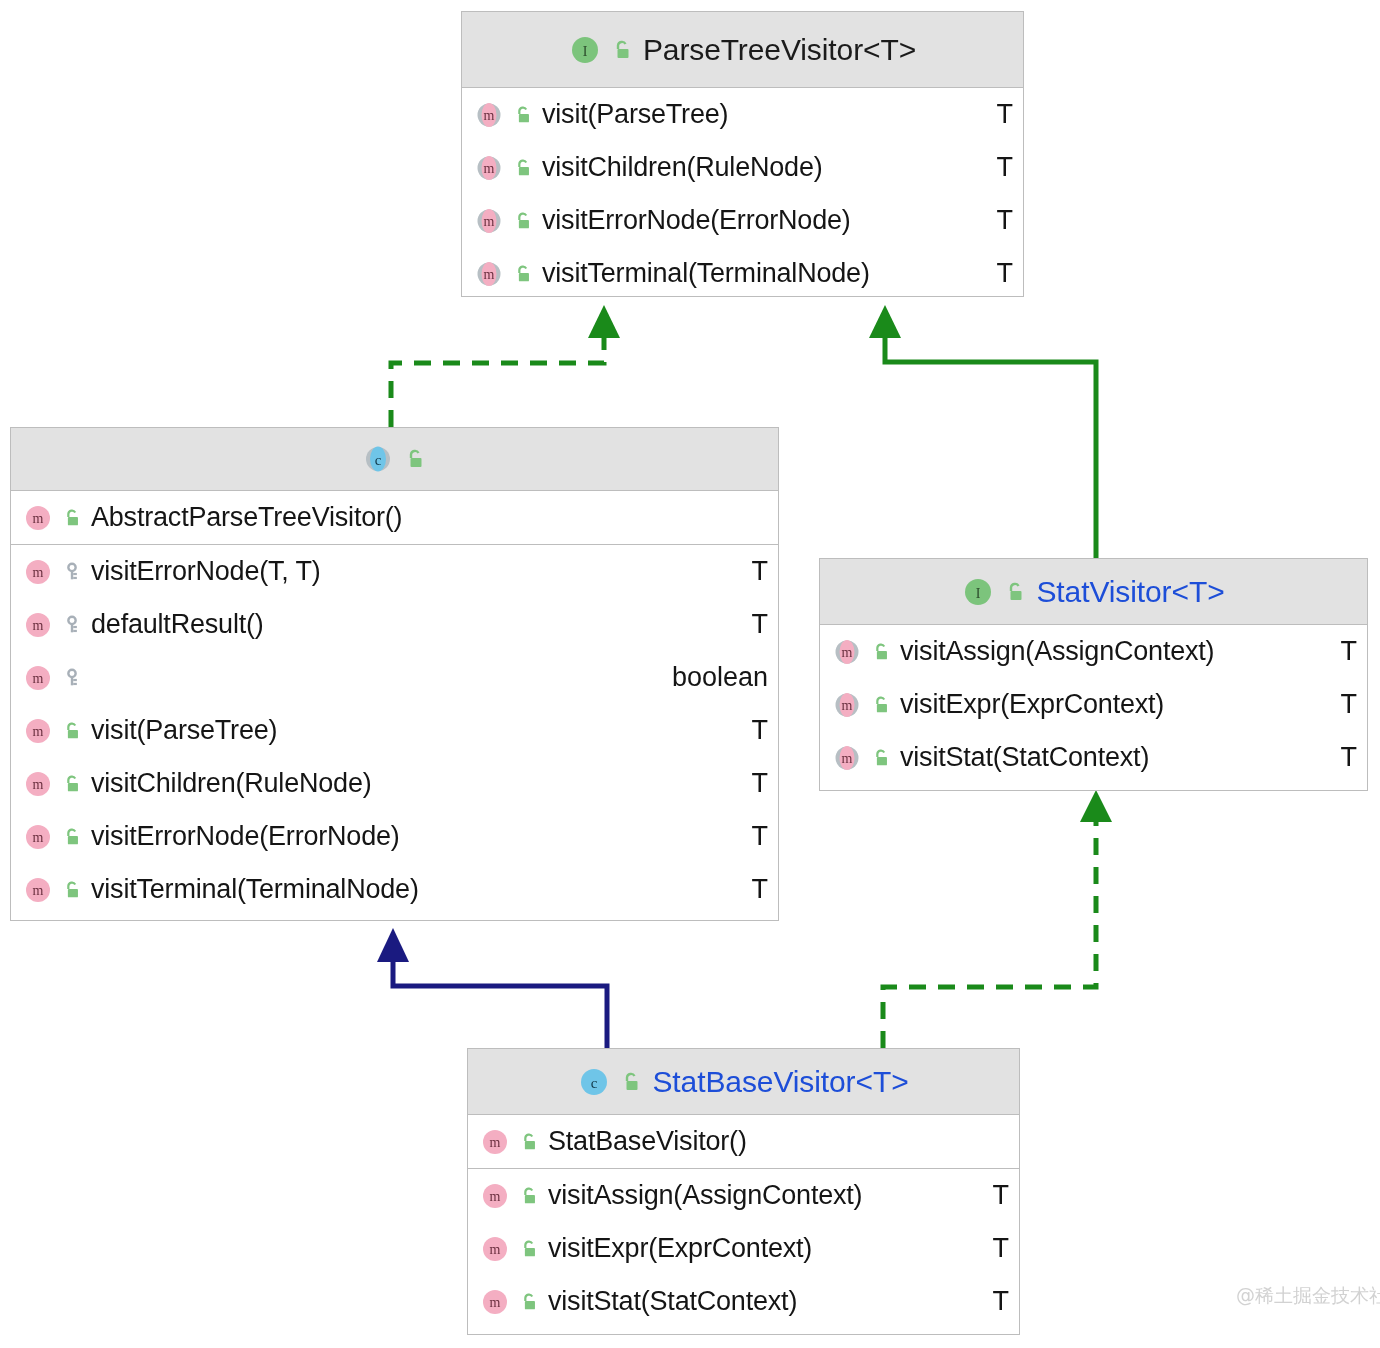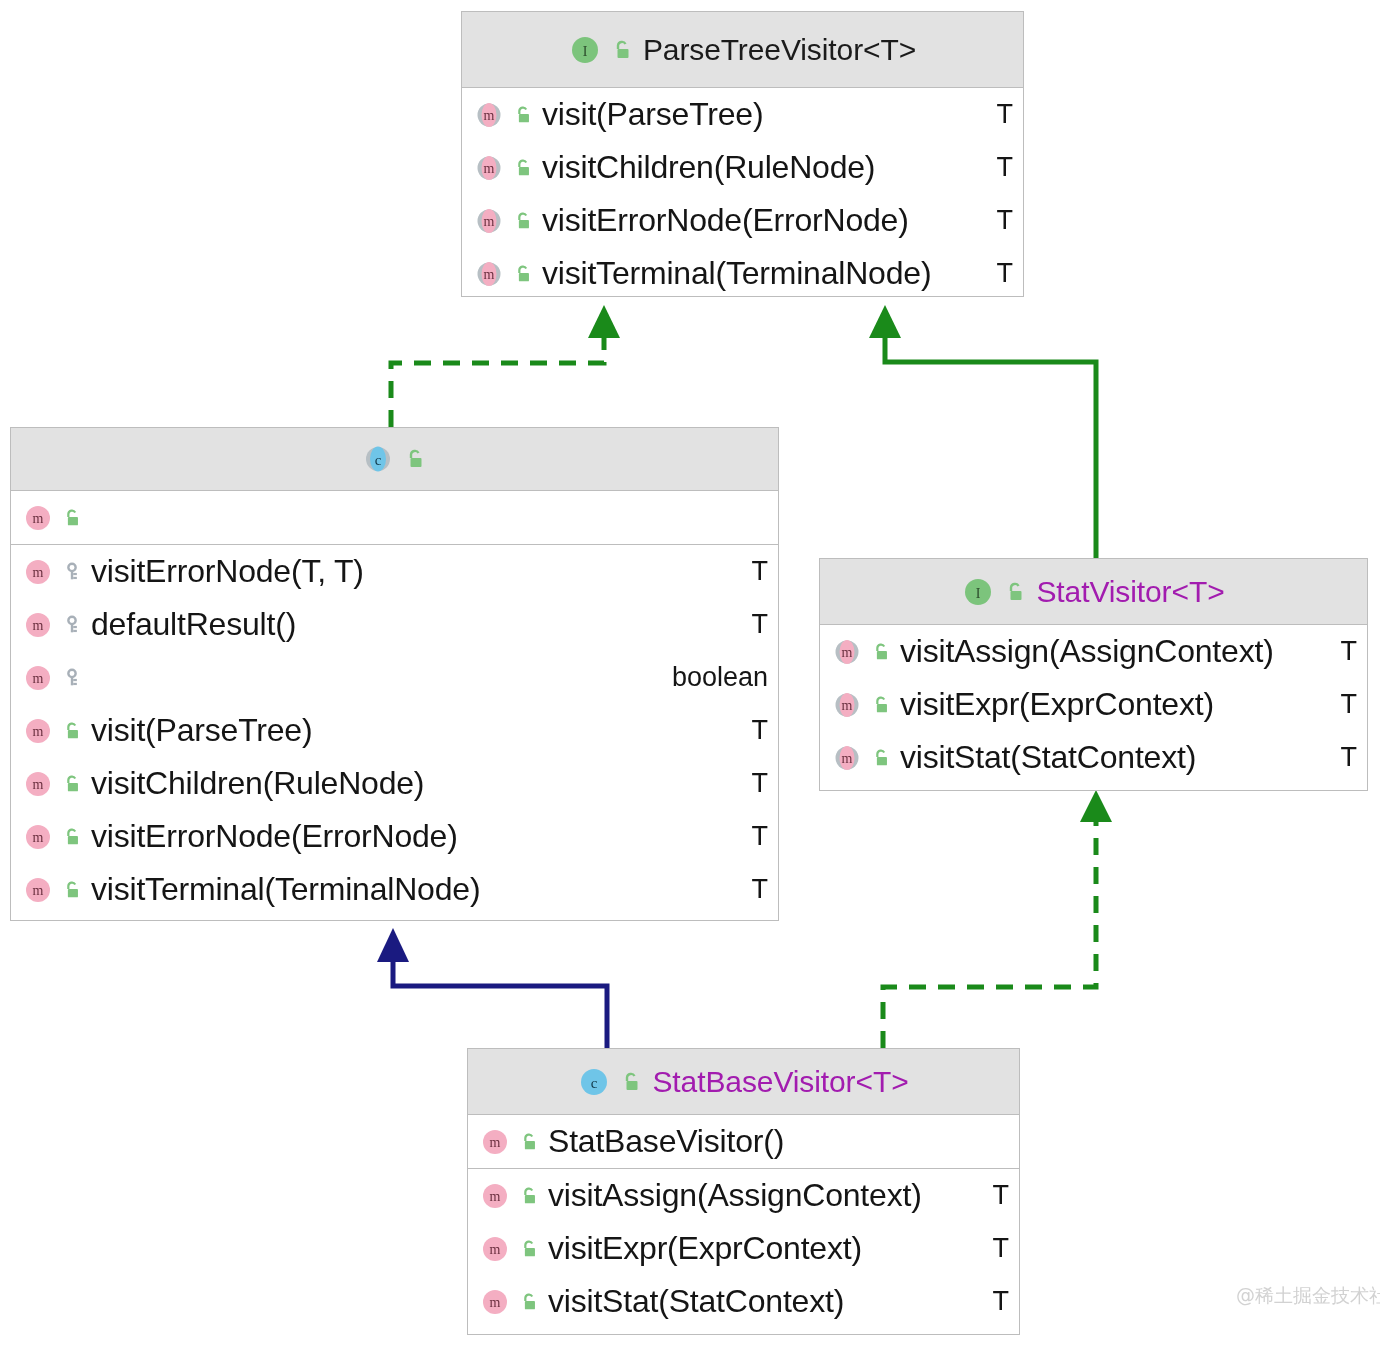--- a/index.html
+++ b/index.html
@@ -46,39 +46,39 @@
     gap: 9px;
     padding: 0 10px;
   }
   .uml-title {
     font-size: 30px;
     color: #1b1b1b;
     white-space: nowrap;
     letter-spacing: -0.1px;
   }
   .uml-title.accent {
-    color: #a21caf;
+    color: #1d4ed8;
   }
   .uml-section {
     box-sizing: border-box;
   }
   .uml-section + .uml-section {
     border-top: 1px solid #bdbdbd;
   }
   .uml-row {
     box-sizing: border-box;
     display: flex;
     align-items: center;
     gap: 8px;
     padding: 0 10px 0 12px;
     height: 53px;
     white-space: nowrap;
   }
   .row-sig {
-    font-size: 32px;
+    font-size: 27px;
     color: #151515;
     letter-spacing: -0.2px;
   }
   .row-type {
     font-size: 27px;
     color: #151515;
     margin-left: auto;
     padding-left: 14px;
   }
 
@@ -234,20 +234,21 @@
             <circle cx="15" cy="15" r="12" fill="#f4aec2"></circle>
             <text x="15" y="20" text-anchor="middle" font-size="14" font-family="Liberation Serif, serif" fill="#6b3040">m</text>
           </svg>
         </span>
         <span class="icn">
           <svg width="22" height="22" viewBox="0 0 24 24">
             <path d="M8 11 V7.5 A4 4 0 0 1 15.5 6" fill="none" stroke="#7ec57e" stroke-width="2.4"></path>
             <rect x="7.5" y="11" width="11" height="9" rx="1" fill="#7ec57e"></rect>
           </svg>
         </span>
+        <span class="row-sig">AbstractParseTreeVisitor()</span>
         <span class="row-type"></span>
       </div>
     </div>
 
     <div class="uml-section">
       <div class="uml-row">
         <span class="icn">
           <svg width="30" height="30" viewBox="0 0 30 30">
             <circle cx="15" cy="15" r="12" fill="#f4aec2"></circle>
             <text x="15" y="20" text-anchor="middle" font-size="14" font-family="Liberation Serif, serif" fill="#6b3040">m</text>

